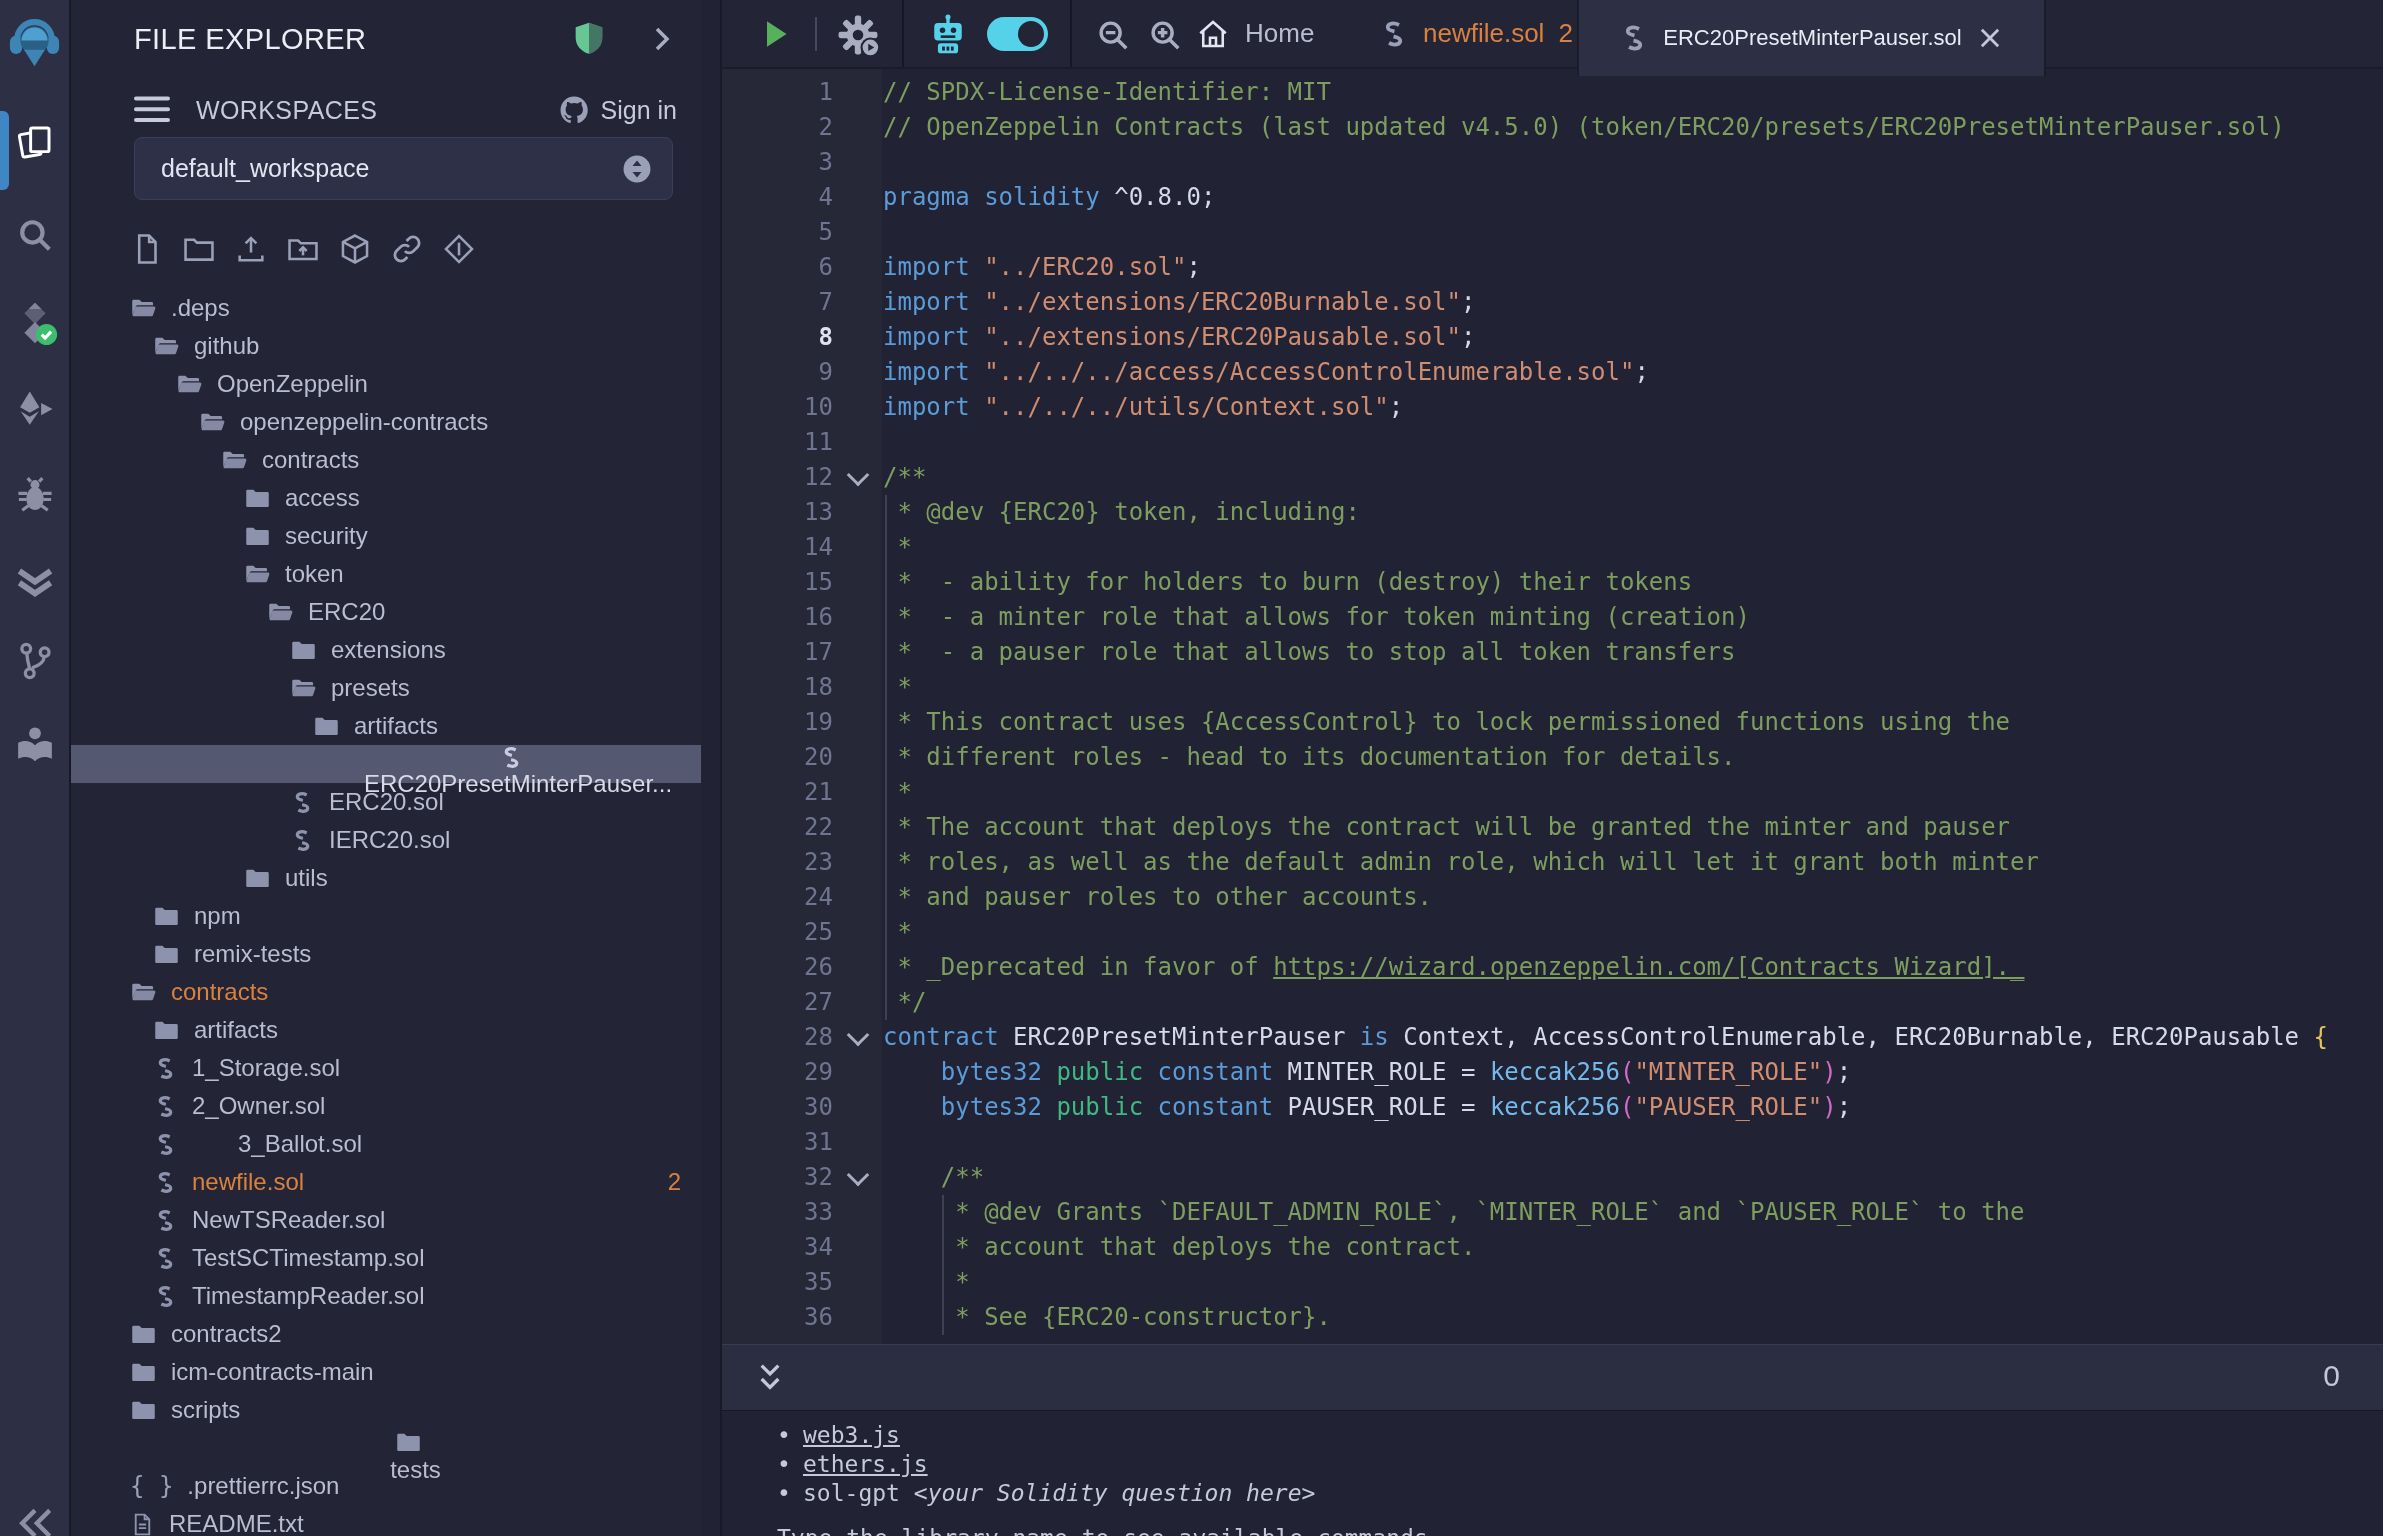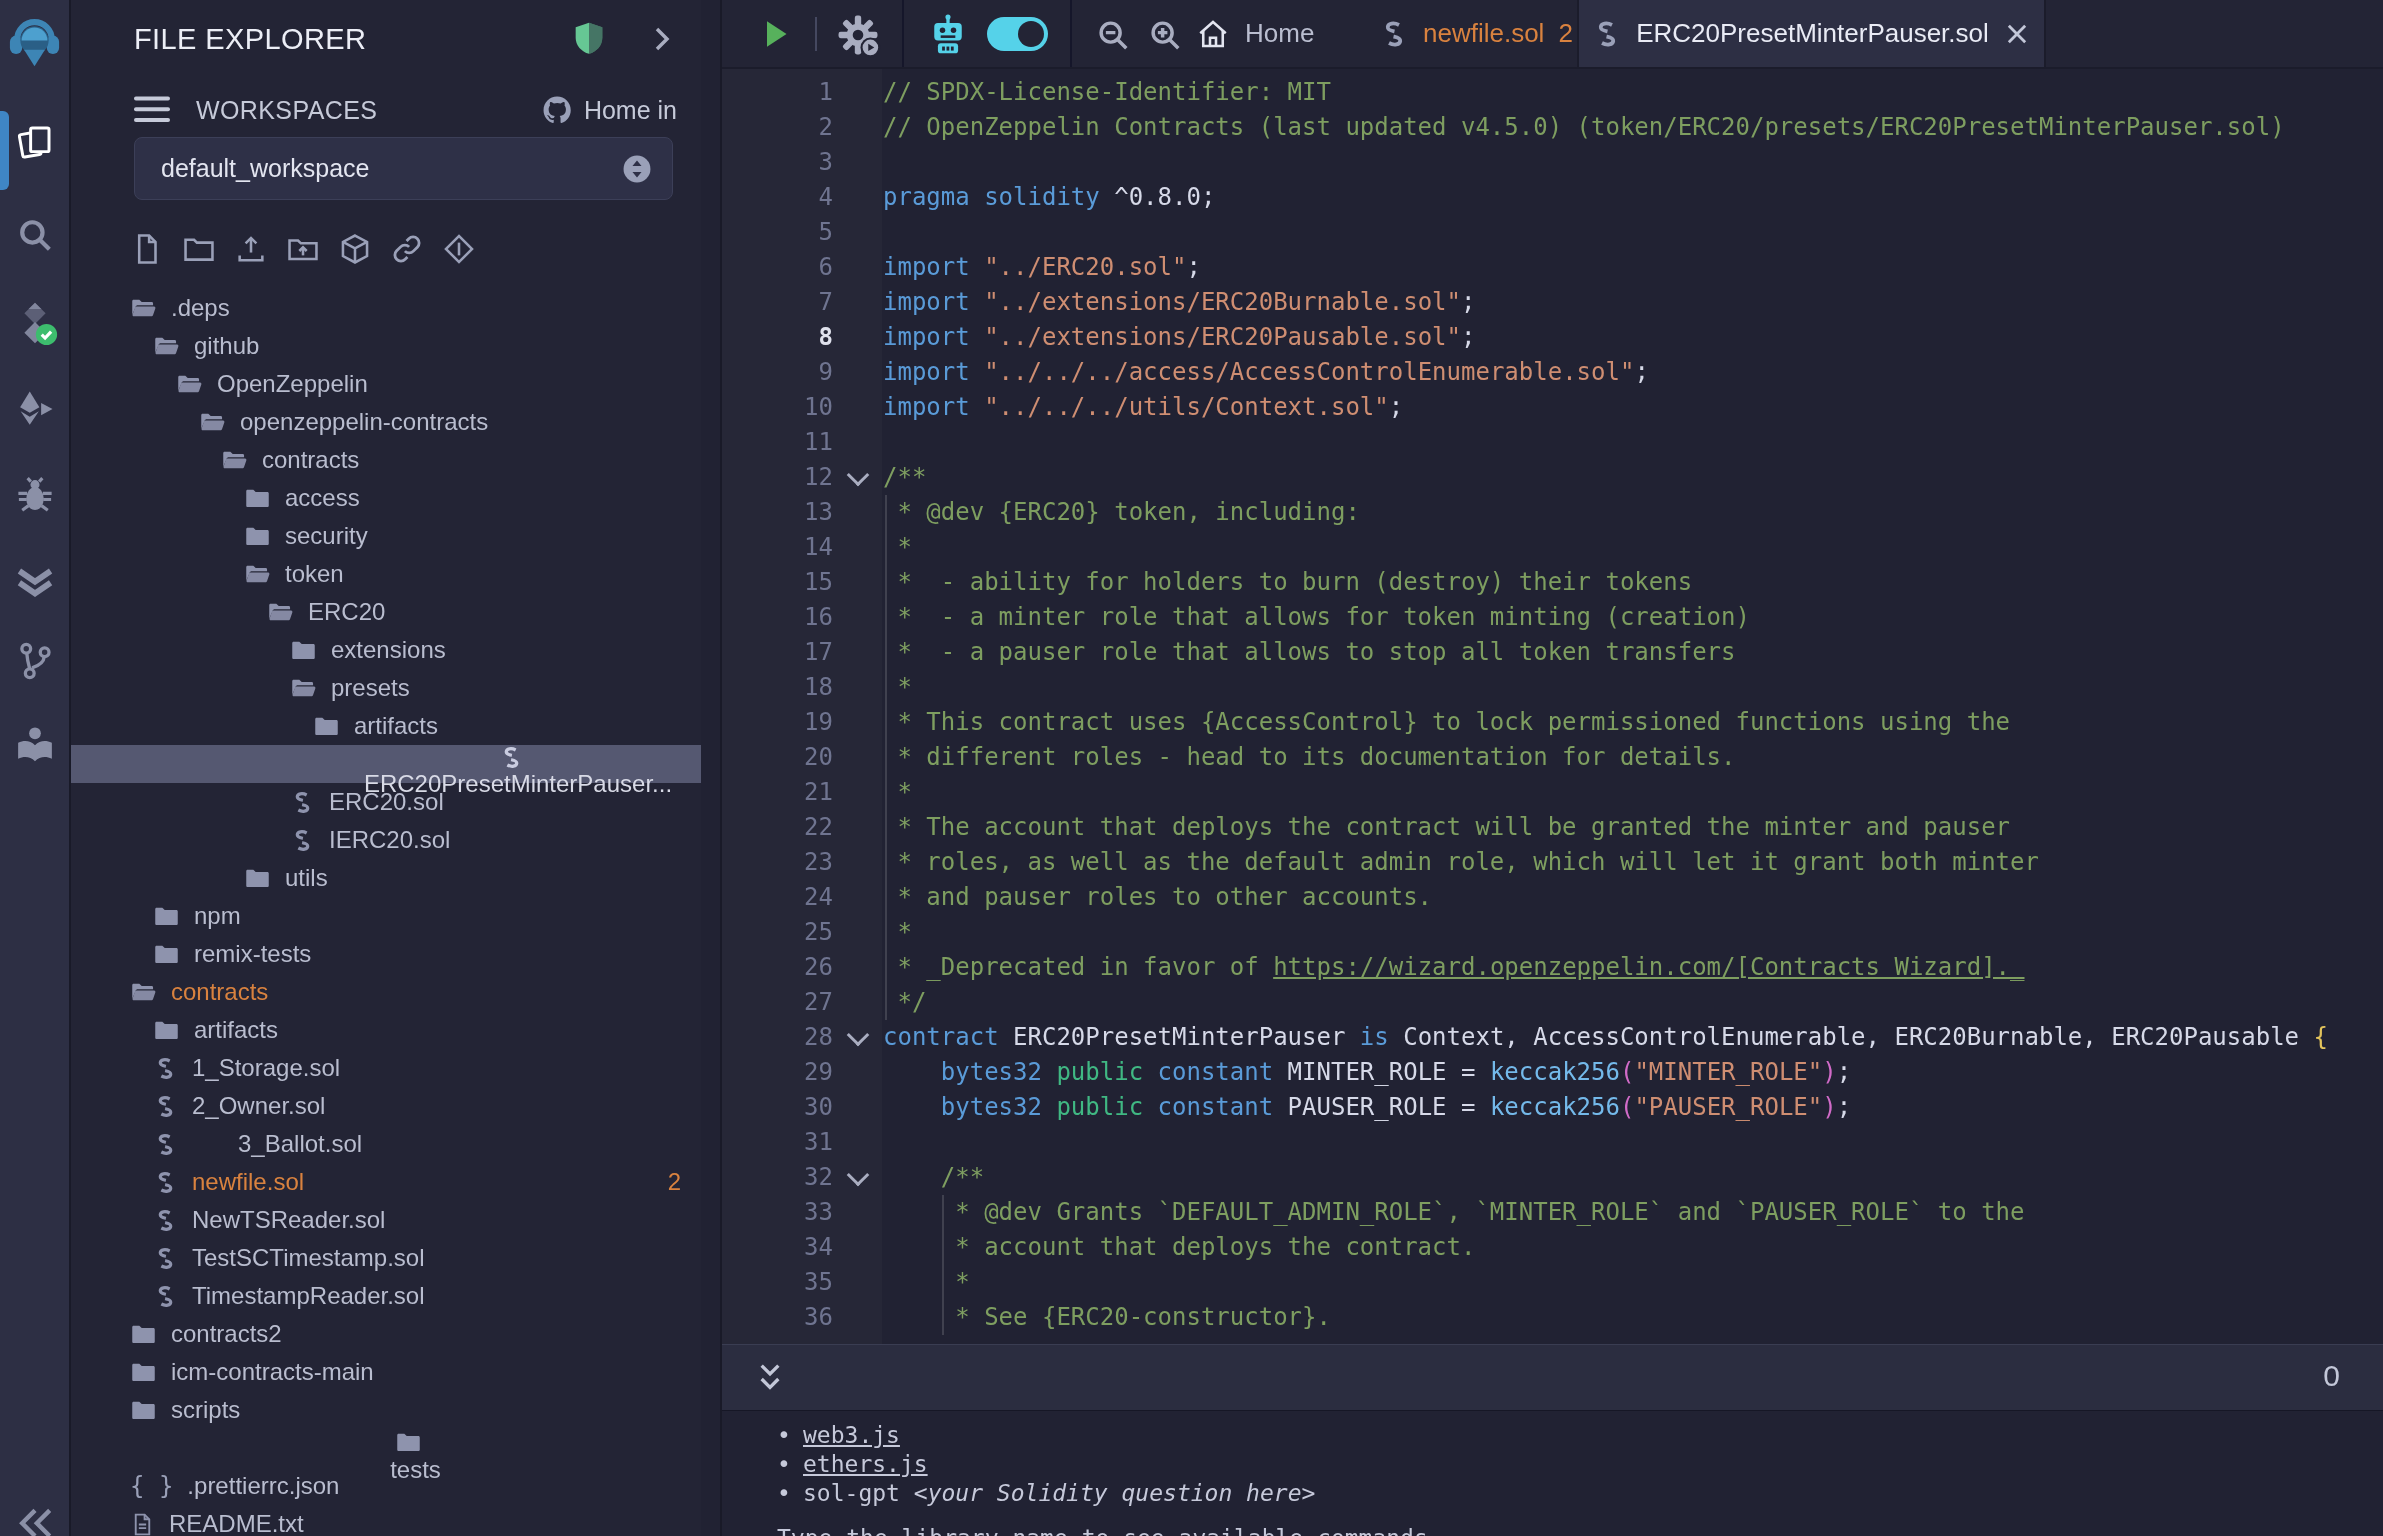--- a/index.html
+++ b/index.html
@@ -34,22 +34,22 @@
   
   .main{position:absolute;left:720px;top:0;width:1685px;height:100%;background:#212233;border-left:2px solid #191a28;box-sizing:border-box;}
   .tabbar{position:absolute;top:0;left:0;right:0;height:67px;background:#232435;border-bottom:2px solid #1b1c2b;}
   .tb-abs{position:absolute;display:flex;align-items:center;justify-content:center;}
   .vdiv-s{position:absolute;top:17px;width:2px;height:34px;background:#454860;}
   .vdiv-g{position:absolute;top:0;width:2px;height:67px;background:#15162a;}
   .toggle{position:absolute;left:265px;top:17px;width:61px;height:34px;border-radius:17px;background:#55d2e9;}
   .toggle .knob{position:absolute;right:4px;top:4px;width:26px;height:26px;border-radius:50%;background:#232435;}
   .tab-home{position:absolute;left:473px;top:0;height:67px;display:flex;align-items:center;gap:14px;color:#b9bdcf;font-size:26px;}
   .tab-file{position:absolute;left:657px;top:0;height:67px;display:flex;align-items:center;gap:14px;font-size:26px;color:#d9823f;}
-  .tab-active{position:absolute;left:855px;top:0;height:67px;width:469px;background:#2d2f44;border-left:2px solid #1b1c2b;border-right:2px solid #1b1c2b;
-              display:flex;align-items:center;justify-content:center;gap:14px;font-size:26px;color:#e9ebf5;box-sizing:border-box;}
+  .tab-active{position:absolute;left:855px;top:0;height:76px;width:469px;background:#2d2f44;border-left:2px solid #1b1c2b;border-right:2px solid #1b1c2b;
+              display:flex;align-items:center;justify-content:center;gap:14px;font-size:22px;color:#e9ebf5;box-sizing:border-box;}
   
   .editor{position:absolute;top:69px;left:0;right:0;height:1275px;overflow:hidden;
           font-family:"DejaVu Sans Mono",monospace;font-size:24px;line-height:35px;}
   .editor::before{content:"";position:absolute;left:0;top:0;bottom:0;width:160px;background:#262737;}
   .codewrap{position:relative;padding-top:6px;}
   .cl{height:35px;display:flex;position:relative;}
   .ln{flex:0 0 111px;text-align:right;color:#6f7490;user-select:none;}
   .ln.act{color:#dfe1ec;font-weight:bold;}
   .fc{flex:0 0 50px;display:flex;align-items:center;justify-content:center;}
   .chev{width:13px;height:13px;border-left:3px solid #a9adc0;border-bottom:3px solid #a9adc0;transform:rotate(-45deg);margin-top:-6px;}
@@ -174,21 +174,21 @@
             <rect y="0" width="24" height="2.6" rx="1.3"></rect>
             <rect y="7.2" width="24" height="2.6" rx="1.3"></rect>
             <rect y="14.4" width="24" height="2.6" rx="1.3"></rect>
           </svg>
       </span>
       <span class="ws-label">WORKSPACES</span>
       <span class="signin">
         <svg width="34" height="34" viewBox="0 0 24 24" fill="#9aa0b8">
           <path d="M12 2.5C6.8 2.5 2.5 6.8 2.5 12.1c0 4.2 2.7 7.8 6.5 9.1.5.1.7-.2.7-.5v-1.8c-2.7.6-3.3-1.2-3.3-1.2-.4-1.1-1-1.4-1-1.4-.9-.6.1-.6.1-.6 1 .1 1.5 1 1.5 1 .9 1.5 2.3 1.1 2.9.8.1-.6.3-1.1.6-1.3-2.1-.2-4.4-1.1-4.4-4.7 0-1 .4-1.9 1-2.6-.1-.2-.4-1.2.1-2.5 0 0 .8-.3 2.6 1a9 9 0 0 1 4.8 0c1.8-1.3 2.6-1 2.6-1 .5 1.3.2 2.3.1 2.5.6.7 1 1.6 1 2.6 0 3.6-2.3 4.5-4.4 4.7.3.3.6.9.6 1.8v2.7c0 .3.2.6.7.5 3.8-1.3 6.5-4.9 6.5-9.1 0-5.3-4.3-9.6-9.5-9.6z"></path>
         </svg>
-        <span>Home in</span>
+        <span>Sign in</span>
       </span>
     </div>
 
     <div class="ws-select">
       <span>default_workspace</span>
       <svg width="34" height="34" viewBox="0 0 24 24">
         <circle cx="12" cy="12" r="9.5" fill="#9aa0b8"></circle>
         <path d="m12 6 3.2 3.8H8.8zM12 18l-3.2-3.8h6.4z" fill="#2e3047"></path>
       </svg>
     </div>

